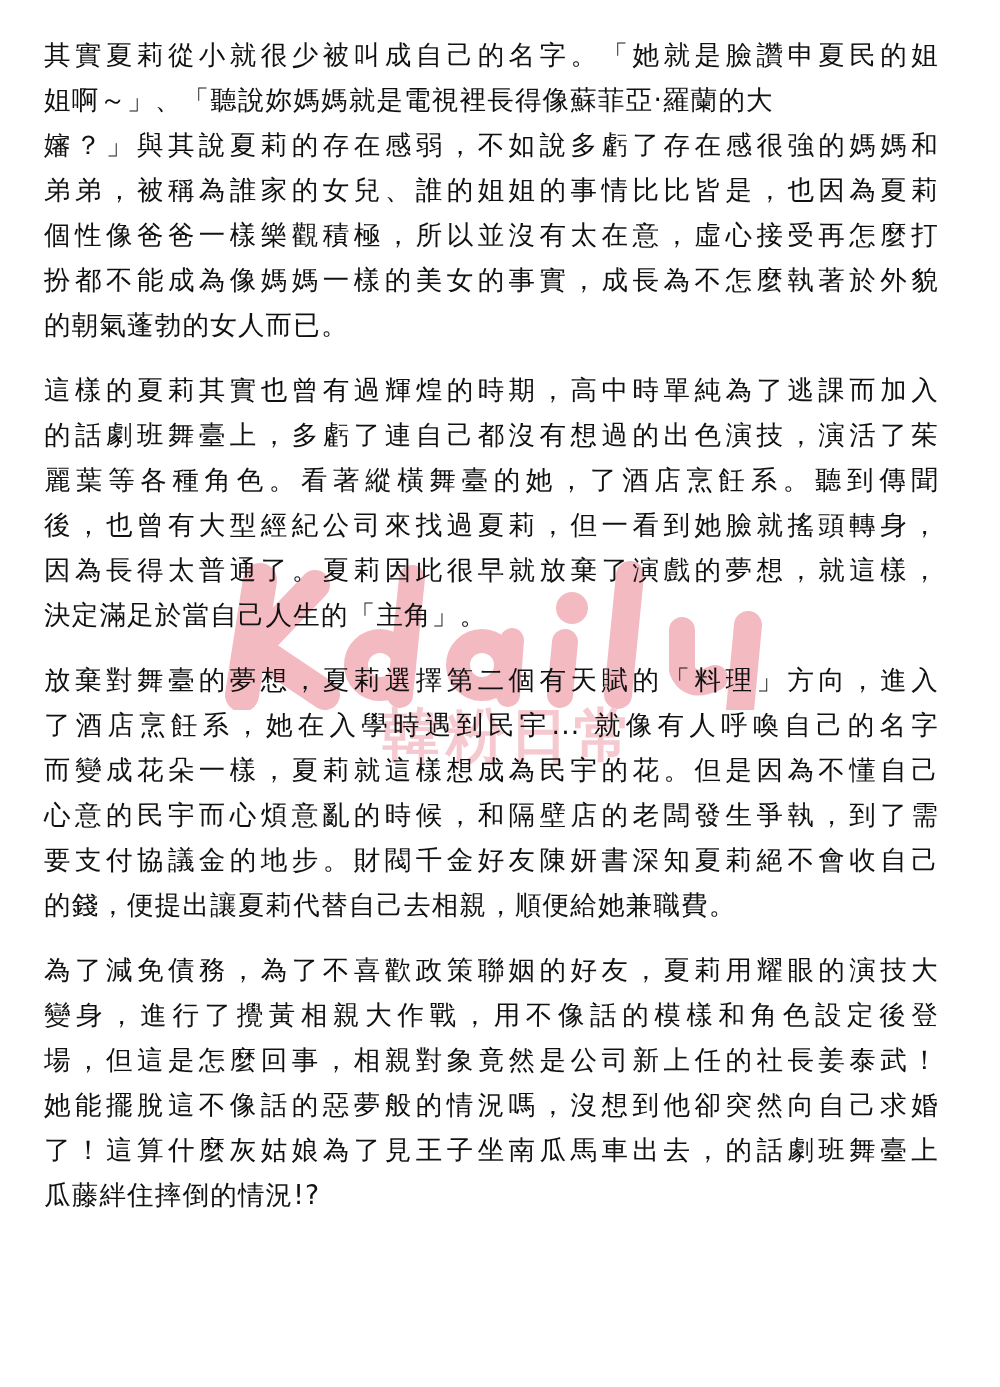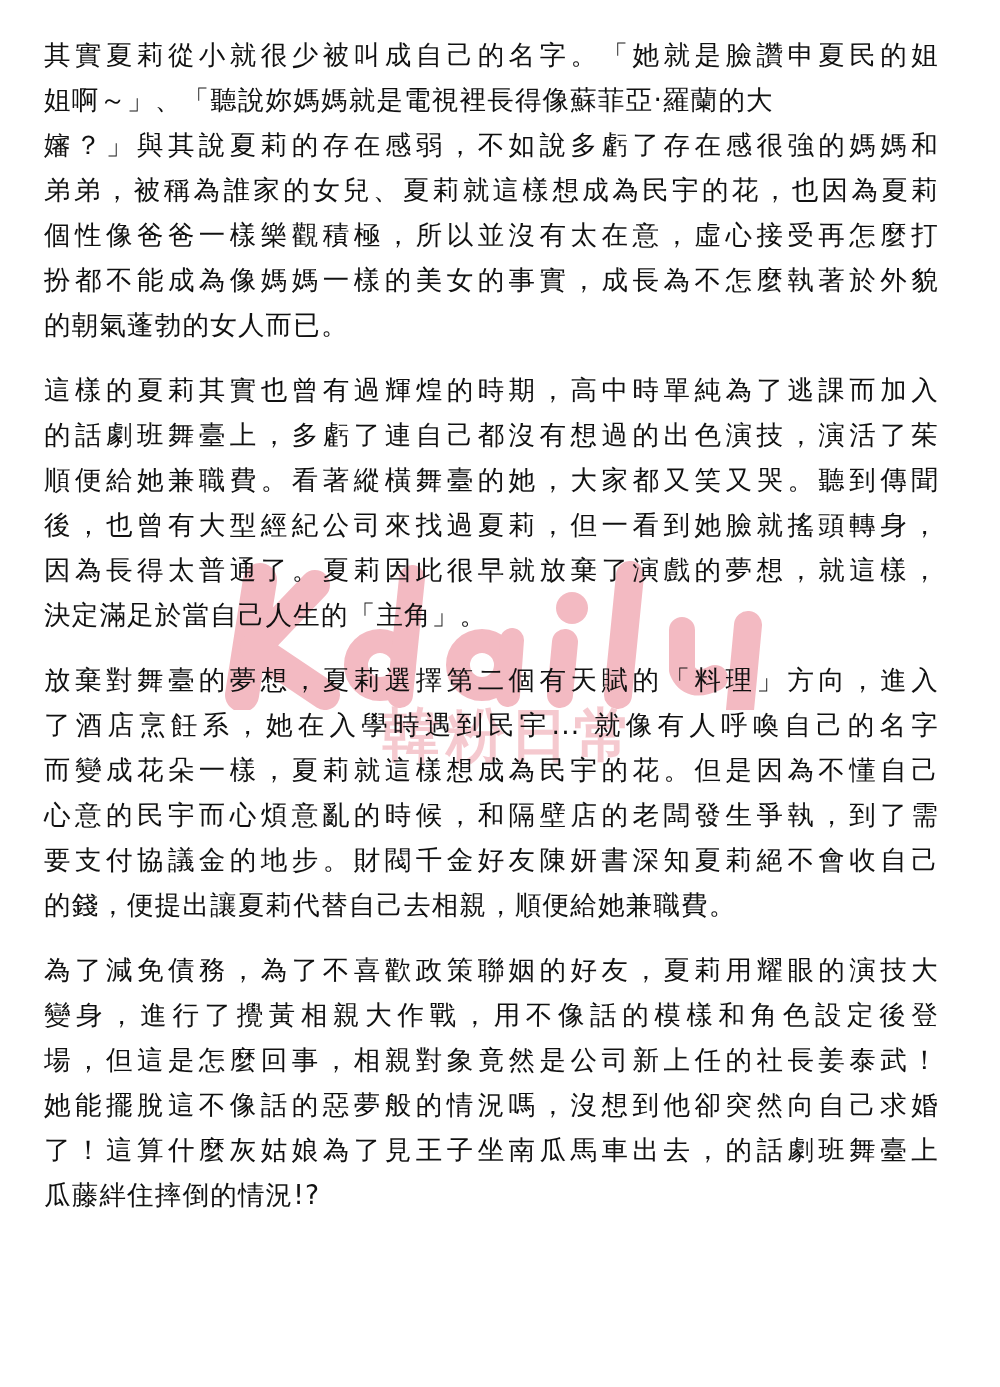--- a/index.html
+++ b/index.html
@@ -97,29 +97,29 @@
     </g>
   </svg>
   <div class="wm-cjk">韓粉日常</div>
 </div>
 
 <div class="page">
   <div class="para">
     <span class="line">其實夏莉從小就很少被叫成自己的名字。「她就是臉讚申夏民的姐</span>
     <span class="line last">姐啊～」、「聽說妳媽媽就是電視裡長得像蘇菲亞·羅蘭的大</span>
     <span class="line">嬸？」與其說夏莉的存在感弱，不如說多虧了存在感很強的媽媽和</span>
-    <span class="line">弟弟，被稱為誰家的女兒、夏莉就這樣想成為民宇的花，也因為夏莉</span>
+    <span class="line">弟弟，被稱為誰家的女兒、誰的姐姐的事情比比皆是，也因為夏莉</span>
     <span class="line">個性像爸爸一樣樂觀積極，所以並沒有太在意，虛心接受再怎麼打</span>
     <span class="line">扮都不能成為像媽媽一樣的美女的事實，成長為不怎麼執著於外貌</span>
     <span class="line last">的朝氣蓬勃的女人而已。</span>
   </div>
   <div class="para">
     <span class="line">這樣的夏莉其實也曾有過輝煌的時期，高中時單純為了逃課而加入</span>
     <span class="line">的話劇班舞臺上，多虧了連自己都沒有想過的出色演技，演活了茱</span>
-    <span class="line">順便給她兼職費。看著縱橫舞臺的她，大家都又笑又哭。聽到傳聞</span>
+    <span class="line">麗葉等各種角色。看著縱橫舞臺的她，了酒店烹飪系。聽到傳聞</span>
     <span class="line">後，也曾有大型經紀公司來找過夏莉，但一看到她臉就搖頭轉身，</span>
     <span class="line">因為長得太普通了。夏莉因此很早就放棄了演戲的夢想，就這樣，</span>
     <span class="line last">決定滿足於當自己人生的「主角」。</span>
   </div>
   <div class="para">
     <span class="line">放棄對舞臺的夢想，夏莉選擇第二個有天賦的「料理」方向，進入</span>
     <span class="line">了酒店烹飪系，她在入學時遇到民宇... 就像有人呼喚自己的名字</span>
     <span class="line">而變成花朵一樣，夏莉就這樣想成為民宇的花。但是因為不懂自己</span>
     <span class="line">心意的民宇而心煩意亂的時候，和隔壁店的老闆發生爭執，到了需</span>
     <span class="line">要支付協議金的地步。財閥千金好友陳妍書深知夏莉絕不會收自己</span>

